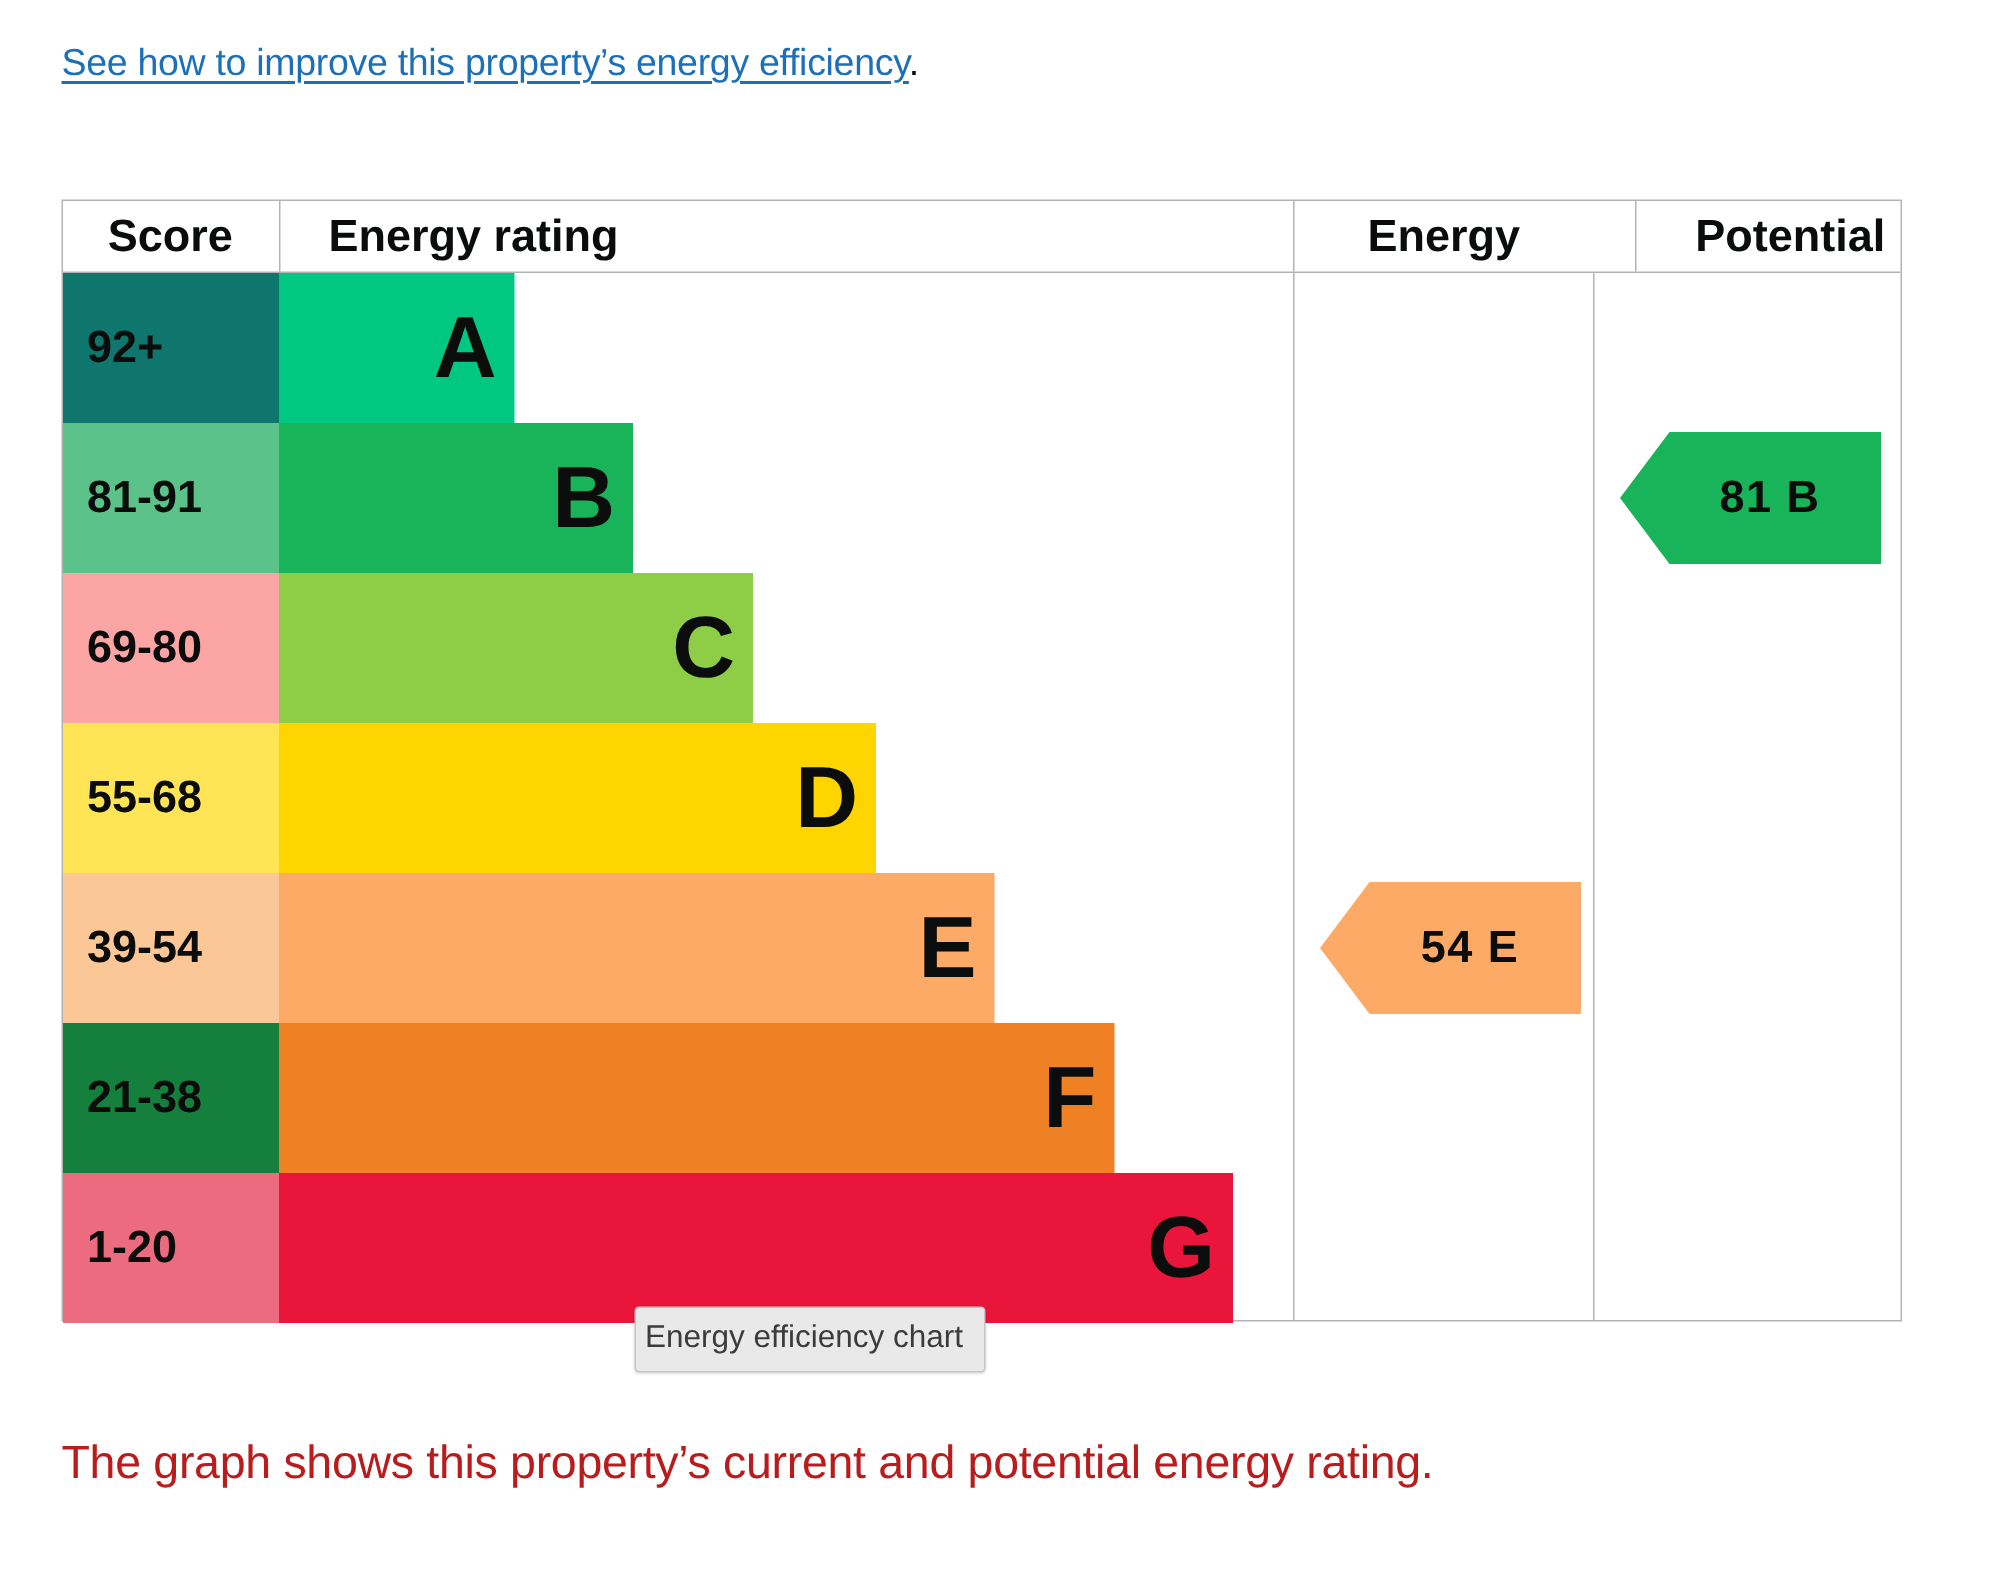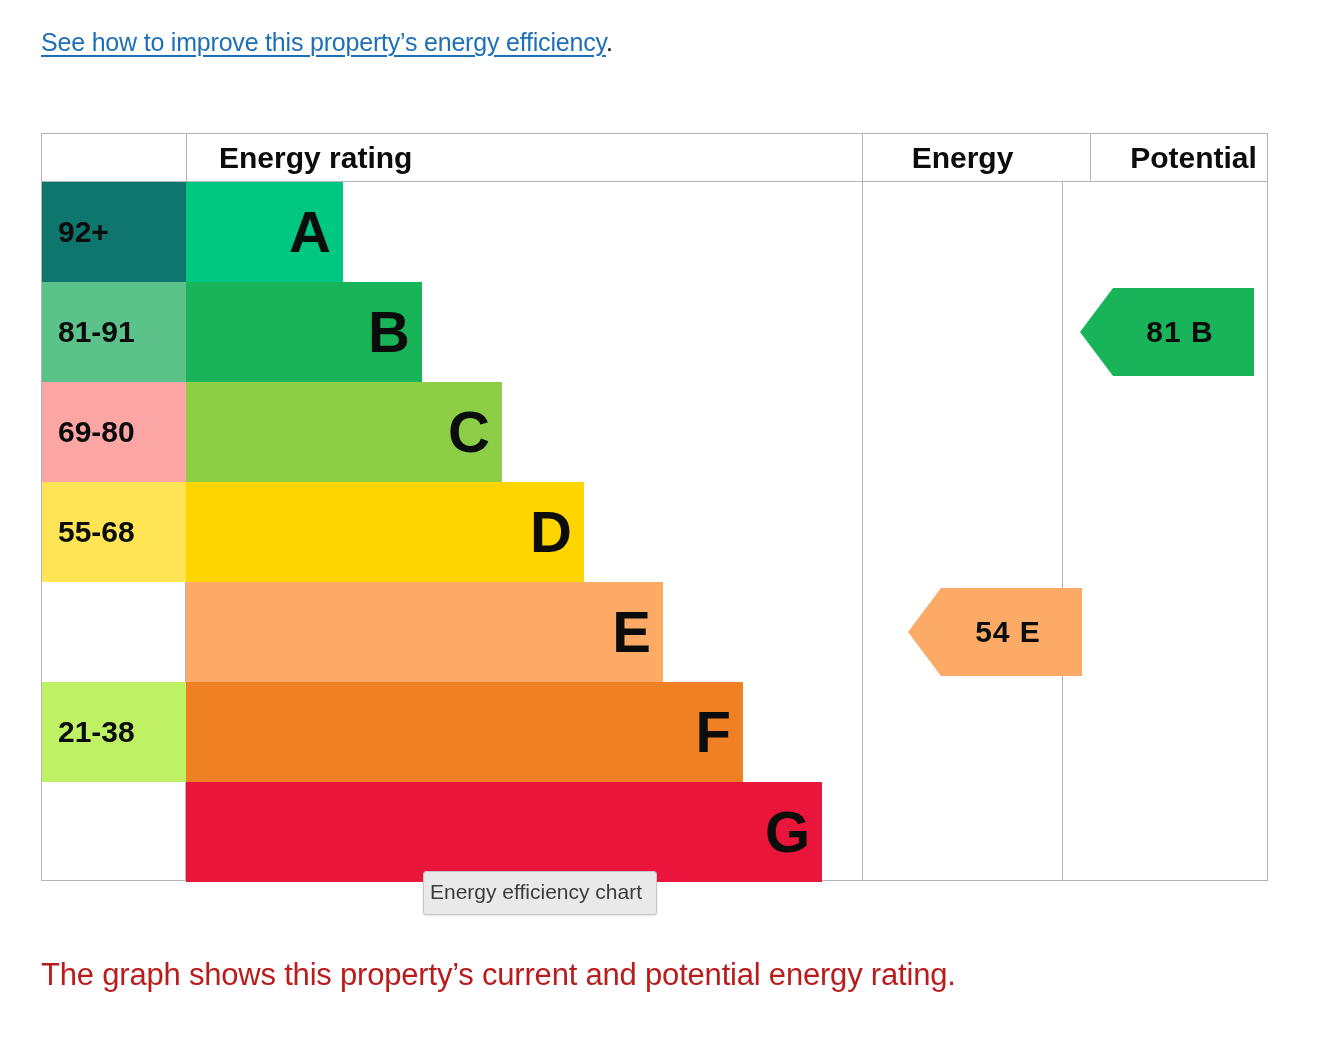--- a/index.html
+++ b/index.html
@@ -144,21 +144,21 @@
     clip-path: polygon(0% 50%, 33px 0%, 100% 0%, 100% 100%, 33px 100%);
   }
   .epc-arrow-text {
     font-size: 30px;
     font-weight: bold;
     color: #0b0c0c;
     padding-left: 26px;
     white-space: nowrap;
     letter-spacing: 1px;
   }
-  .arrow-current   { left: 866px; }
+  .arrow-current   { left: 838px; }
   .arrow-potential { left: 1038px; }
 
   
   .epc-tooltip {
     position: absolute;
     left: 423px;
     top: 871px;
     padding: 7px 14px 9px 6px;
     background: #e9e9e9;
     border: 1px solid #c6c6c6;
@@ -184,20 +184,21 @@
 </head>
 <body>
 
 <div class="improve-link-wrap">
   <a class="improve-link" href="#">See how to improve this property’s energy efficiency</a><span class="improve-period">.</span>
 </div>
 
 <div class="epc-table">
 
   <div class="epc-head">
+    <div class="hcell hc-score">Score</div>
     <div class="hcell hc-rating">Energy rating</div>
     <div class="hcell hc-current">Energy</div>
     <div class="hcell hc-potential">Potential</div>
   </div>
 
   <div class="vrule vrule-score"></div>
   <div class="vrule vrule-current"></div>
   <div class="vrule vrule-potential"></div>
 
   <div id="band-container">
@@ -227,33 +228,39 @@
       </div>
       <div class="band-row" style="top: 348px;">
         <div class="band-score" style="background: rgb(255, 229, 85);">
           <span class="band-score-label">55-68</span>
         </div>
         <div class="band-bar" style="width: 398px; background: rgb(255, 213, 0);">
           <span class="band-letter">D</span>
         </div>
       </div>
       <div class="band-row" style="top: 448px;">
+        <div class="band-score" style="background: rgb(251, 199, 150);">
+          <span class="band-score-label">39-54</span>
+        </div>
         <div class="band-bar" style="width: 477px; background: rgb(252, 170, 101);">
           <span class="band-letter">E</span>
         </div>
       </div>
       <div class="band-row" style="top: 548px;">
-        <div class="band-score" style="background: #bef264;">
+        <div class="band-score" style="background: #15803d;">
           <span class="band-score-label">21-38</span>
         </div>
         <div class="band-bar" style="width: 557px; background: rgb(239, 128, 35);">
           <span class="band-letter">F</span>
         </div>
       </div>
       <div class="band-row" style="top: 648px;">
+        <div class="band-score" style="background: rgb(237, 107, 127);">
+          <span class="band-score-label">1-20</span>
+        </div>
         <div class="band-bar" style="width: 636px; background: rgb(233, 21, 59);">
           <span class="band-letter">G</span>
         </div>
       </div>
     </div>
 
   <div id="arrow-container">
       <div class="epc-arrow arrow-current" style="top: 498px; background: rgb(252, 170, 101);">
         <span class="epc-arrow-text">54  E</span>
       </div>

